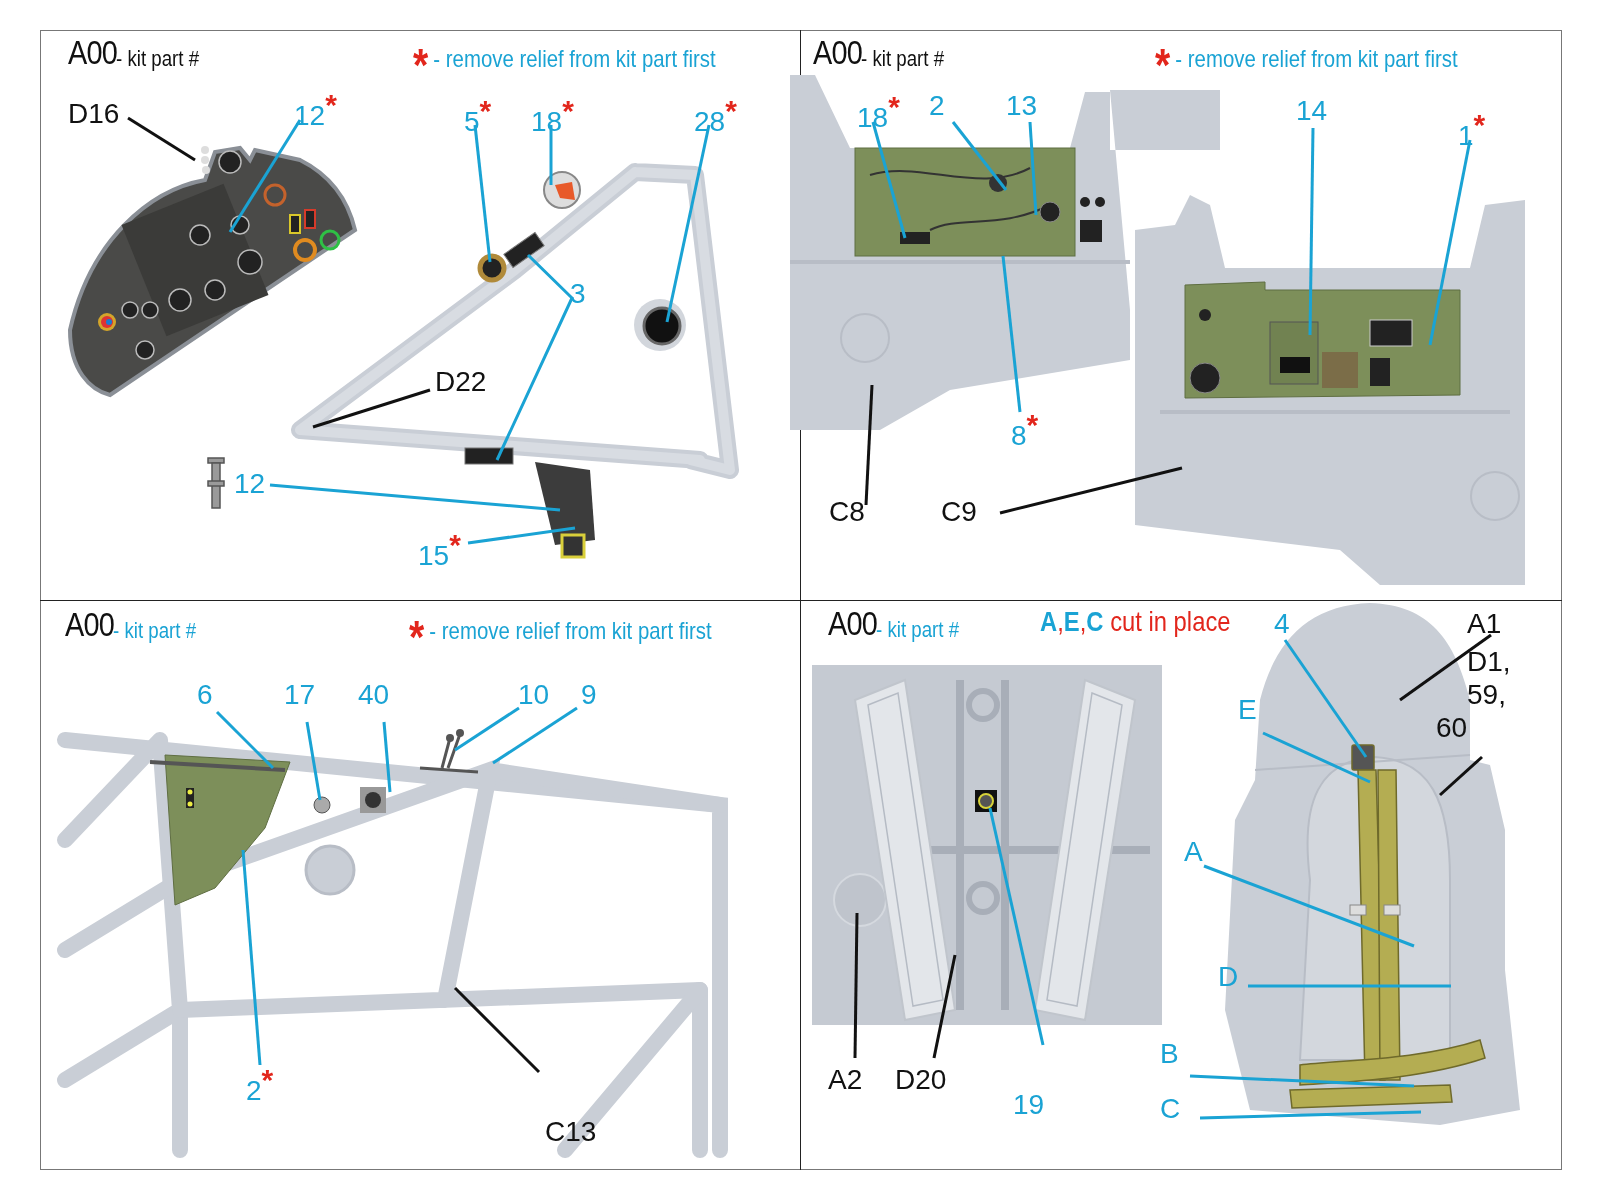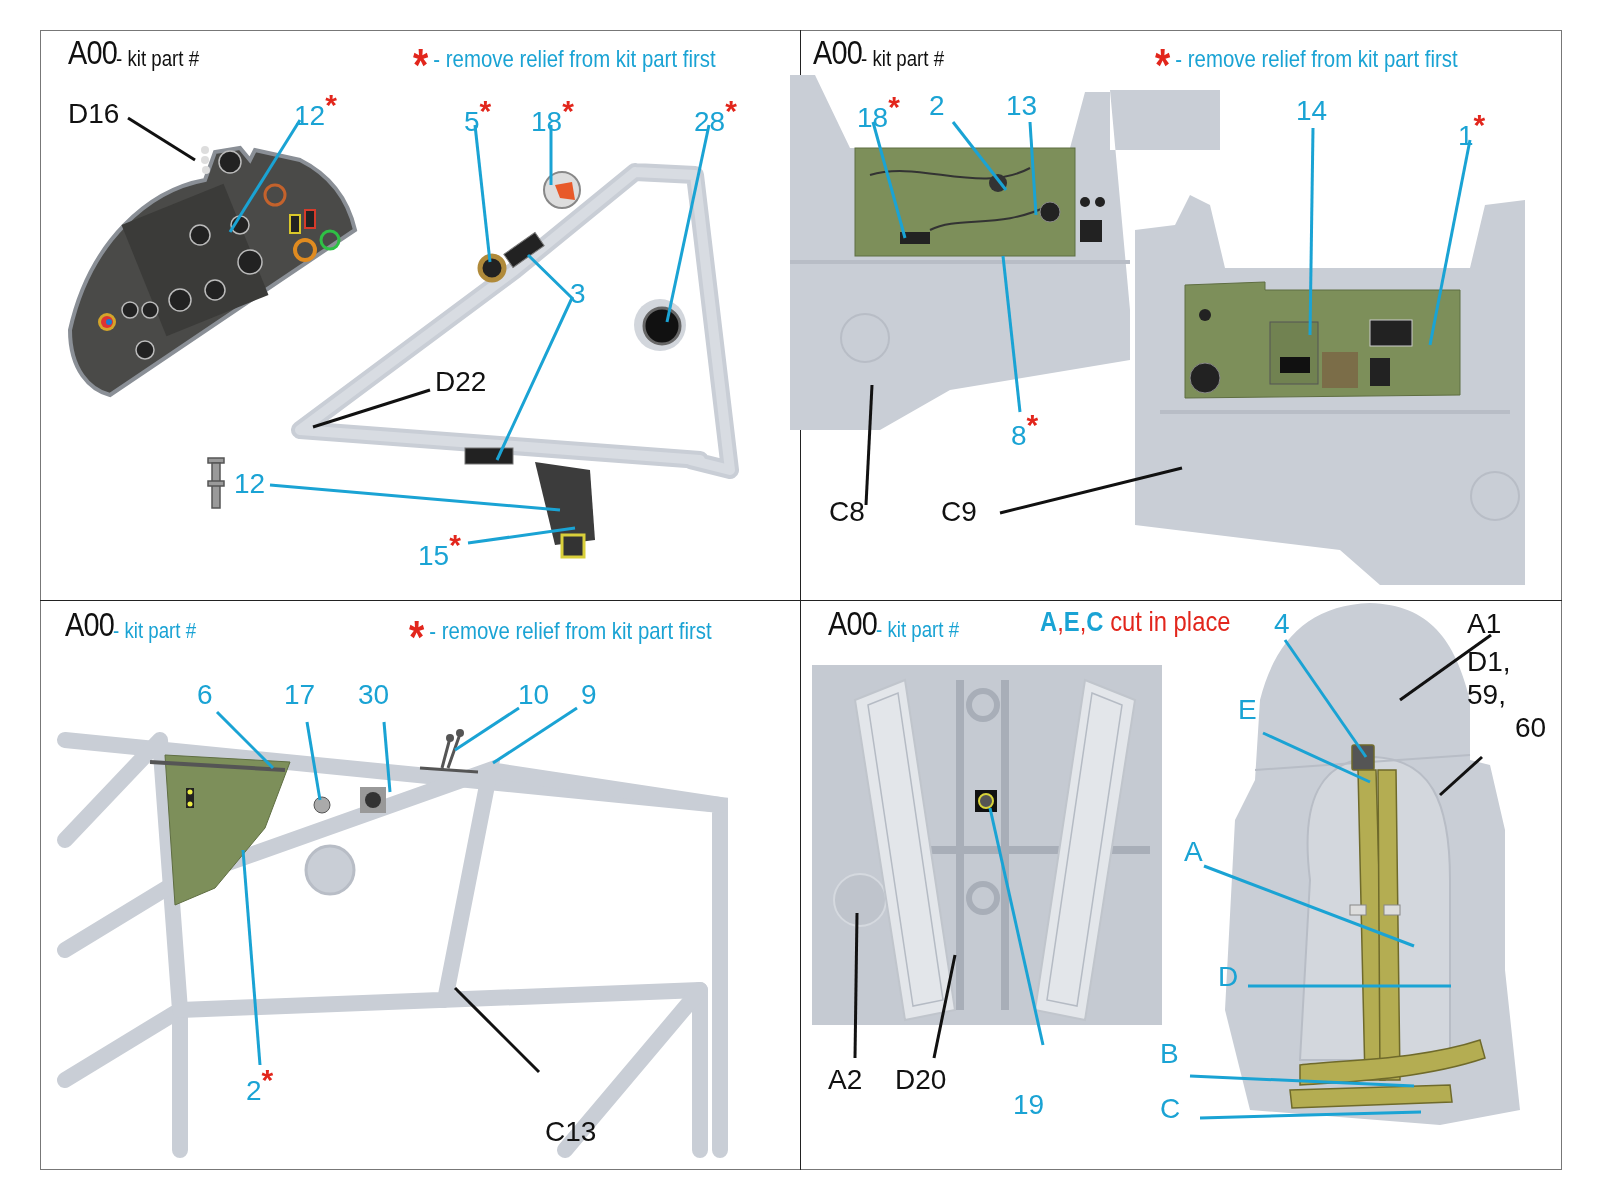--- a/index.html
+++ b/index.html
@@ -249,32 +249,32 @@
   <div class="lbl blue" style="left:929px;top:92px;"><span>2</span></div>
   <div class="lbl blue" style="left:1006px;top:92px;"><span>13</span></div>
   <div class="lbl blue" style="left:1296px;top:97px;"><span>14</span></div>
   <div class="lbl blue" style="left:1458px;top:110px;"><span>1</span><span class="ast">*</span></div>
   <div class="lbl blue" style="left:1011px;top:410px;"><span>8</span><span class="ast">*</span></div>
   <div class="lbl black" style="left:829px;top:498px;"><span>C8</span></div>
   <div class="lbl black" style="left:941px;top:498px;"><span>C9</span></div>
 
   <div class="lbl blue" style="left:197px;top:681px;"><span>6</span></div>
   <div class="lbl blue" style="left:284px;top:681px;"><span>17</span></div>
-  <div class="lbl blue" style="left:358px;top:681px;"><span>30</span></div>
+  <div class="lbl blue" style="left:358px;top:681px;"><span>40</span></div>
   <div class="lbl blue" style="left:518px;top:681px;"><span>10</span></div>
   <div class="lbl blue" style="left:581px;top:681px;"><span>9</span></div>
   <div class="lbl blue" style="left:246px;top:1065px;"><span>2</span><span class="ast">*</span></div>
   <div class="lbl black" style="left:545px;top:1118px;"><span>C13</span></div>
 
   <div class="lbl black" style="left:828px;top:1066px;"><span>A2</span></div>
   <div class="lbl black" style="left:895px;top:1066px;"><span>D20</span></div>
   <div class="lbl blue" style="left:1013px;top:1066px;margin-top:25px;"><span>19</span></div>
   <div class="lbl blue" style="left:1274px;top:610px;"><span>4</span></div>
   <div class="lbl black" style="left:1467px;top:610px;"><span>A1</span></div>
   <div class="lbl black" style="left:1467px;top:648px;"><span>D1,</span></div>
   <div class="lbl black" style="left:1467px;top:681px;"><span>59,</span></div>
-  <div class="lbl black" style="left:1515px;top:714px;"><span>60</span></div>
+  <div class="lbl black" style="left:1436px;top:714px;"><span>60</span></div>
   <div class="lbl blue" style="left:1238px;top:696px;"><span>E</span></div>
   <div class="lbl blue" style="left:1184px;top:838px;"><span>A</span></div>
   <div class="lbl blue" style="left:1218px;top:963px;"><span>D</span></div>
   <div class="lbl blue" style="left:1160px;top:1040px;"><span>B</span></div>
   <div class="lbl blue" style="left:1160px;top:1095px;"><span>C</span></div>
 </div>
 
 </body></html>

